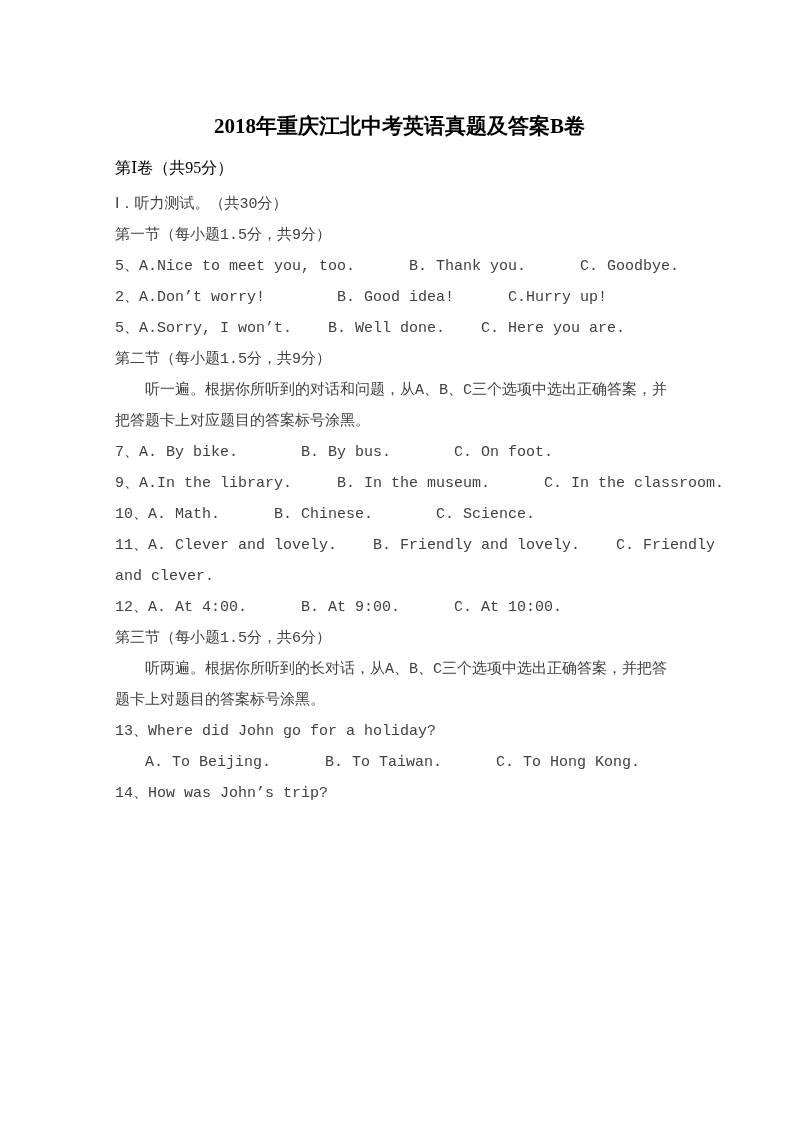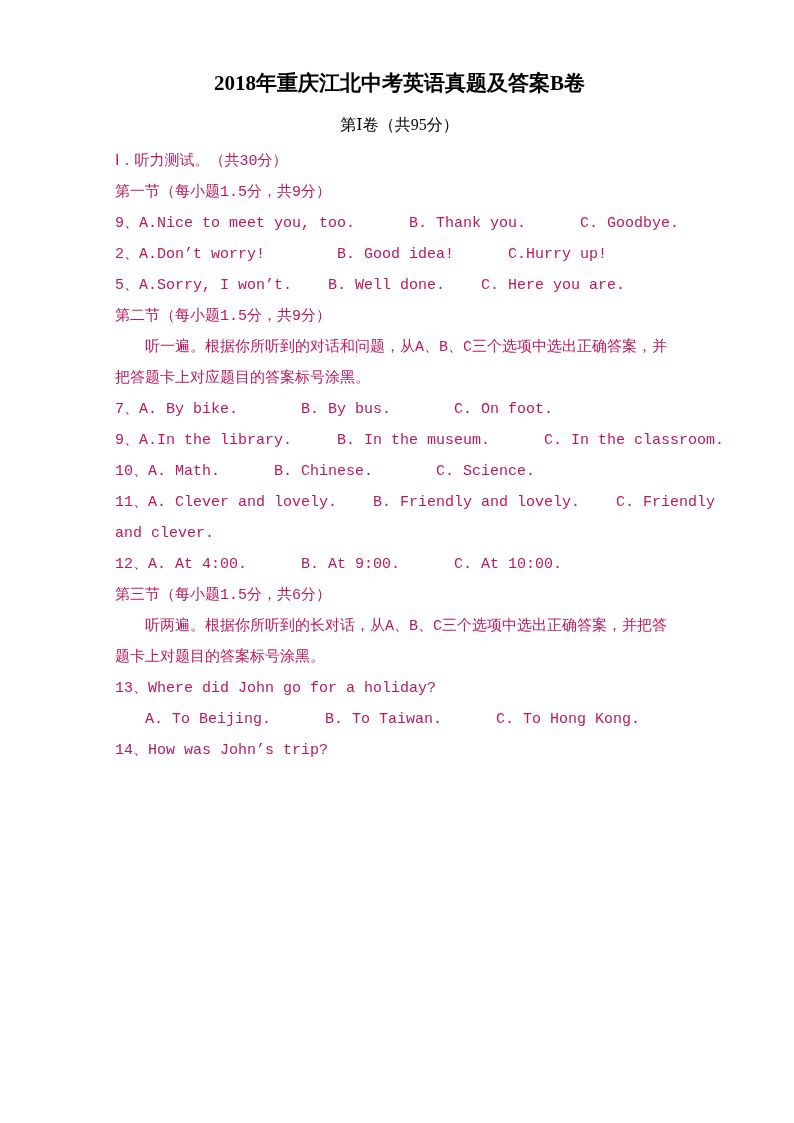--- a/index.html
+++ b/index.html
@@ -7,61 +7,61 @@
     padding: 0;
     background: #ffffff;
   }
   .page {
     position: relative;
     width: 794px;
     height: 1123px;
     margin: 0 auto;
     background: #ffffff;
     box-sizing: border-box;
-    padding: 68px 110px 0 115px;
+    padding: 111px 110px 0 115px;
     color: #000000;
     overflow: hidden;
   }
   .doc-title {
     font-family: "Liberation Serif", "DejaVu Serif", serif;
     font-size: 21px;
     font-weight: bold;
     text-align: center;
     margin: 0 0 12px 0;
     line-height: 30px;
     white-space: pre;
   }
   .doc-subtitle {
     font-family: "Liberation Serif", "DejaVu Serif", serif;
     font-size: 16px;
     font-weight: normal;
-    text-align: center;
+    text-align: left;
     margin: 0 0 6px 0;
     line-height: 30px;
     white-space: pre;
   }
   .doc-body p {
     margin: 0;
     font-family: "Liberation Mono", "DejaVu Sans Mono", serif;
     font-size: 15px;
     line-height: 31px;
     white-space: pre;
-    color: #be185d;
+    color: #404040;
   }
 </style>
 </head>
 <body>
 
 <div class="page">
   <h1 class="doc-title">2018年重庆江北中考英语真题及答案B卷</h1>
   <div class="doc-subtitle">第Ⅰ卷（共95分）</div>
   <div class="doc-body" id="doc-body">
       <p>Ⅰ．听力测试。（共30分）</p>
       <p>第一节（每小题1.5分，共9分）</p>
-      <p>9、A.Nice to meet you, too.      B. Thank you.      C. Goodbye.</p>
+      <p>5、A.Nice to meet you, too.      B. Thank you.      C. Goodbye.</p>
       <p>2、A.Don’t worry!        B. Good idea!      C.Hurry up!</p>
       <p>5、A.Sorry, I won’t.    B. Well done.    C. Here you are.</p>
       <p>第二节（每小题1.5分，共9分）</p>
       <p>　　听一遍。根据你所听到的对话和问题，从A、B、C三个选项中选出正确答案，并
 把答题卡上对应题目的答案标号涂黑。</p>
       <p>7、A. By bike.       B. By bus.       C. On foot.</p>
       <p>9、A.In the library.     B. In the museum.      C. In the classroom.</p>
       <p>10、A. Math.      B. Chinese.       C. Science.</p>
       <p>11、A. Clever and lovely.    B. Friendly and lovely.    C. Friendly
 and clever.</p>

